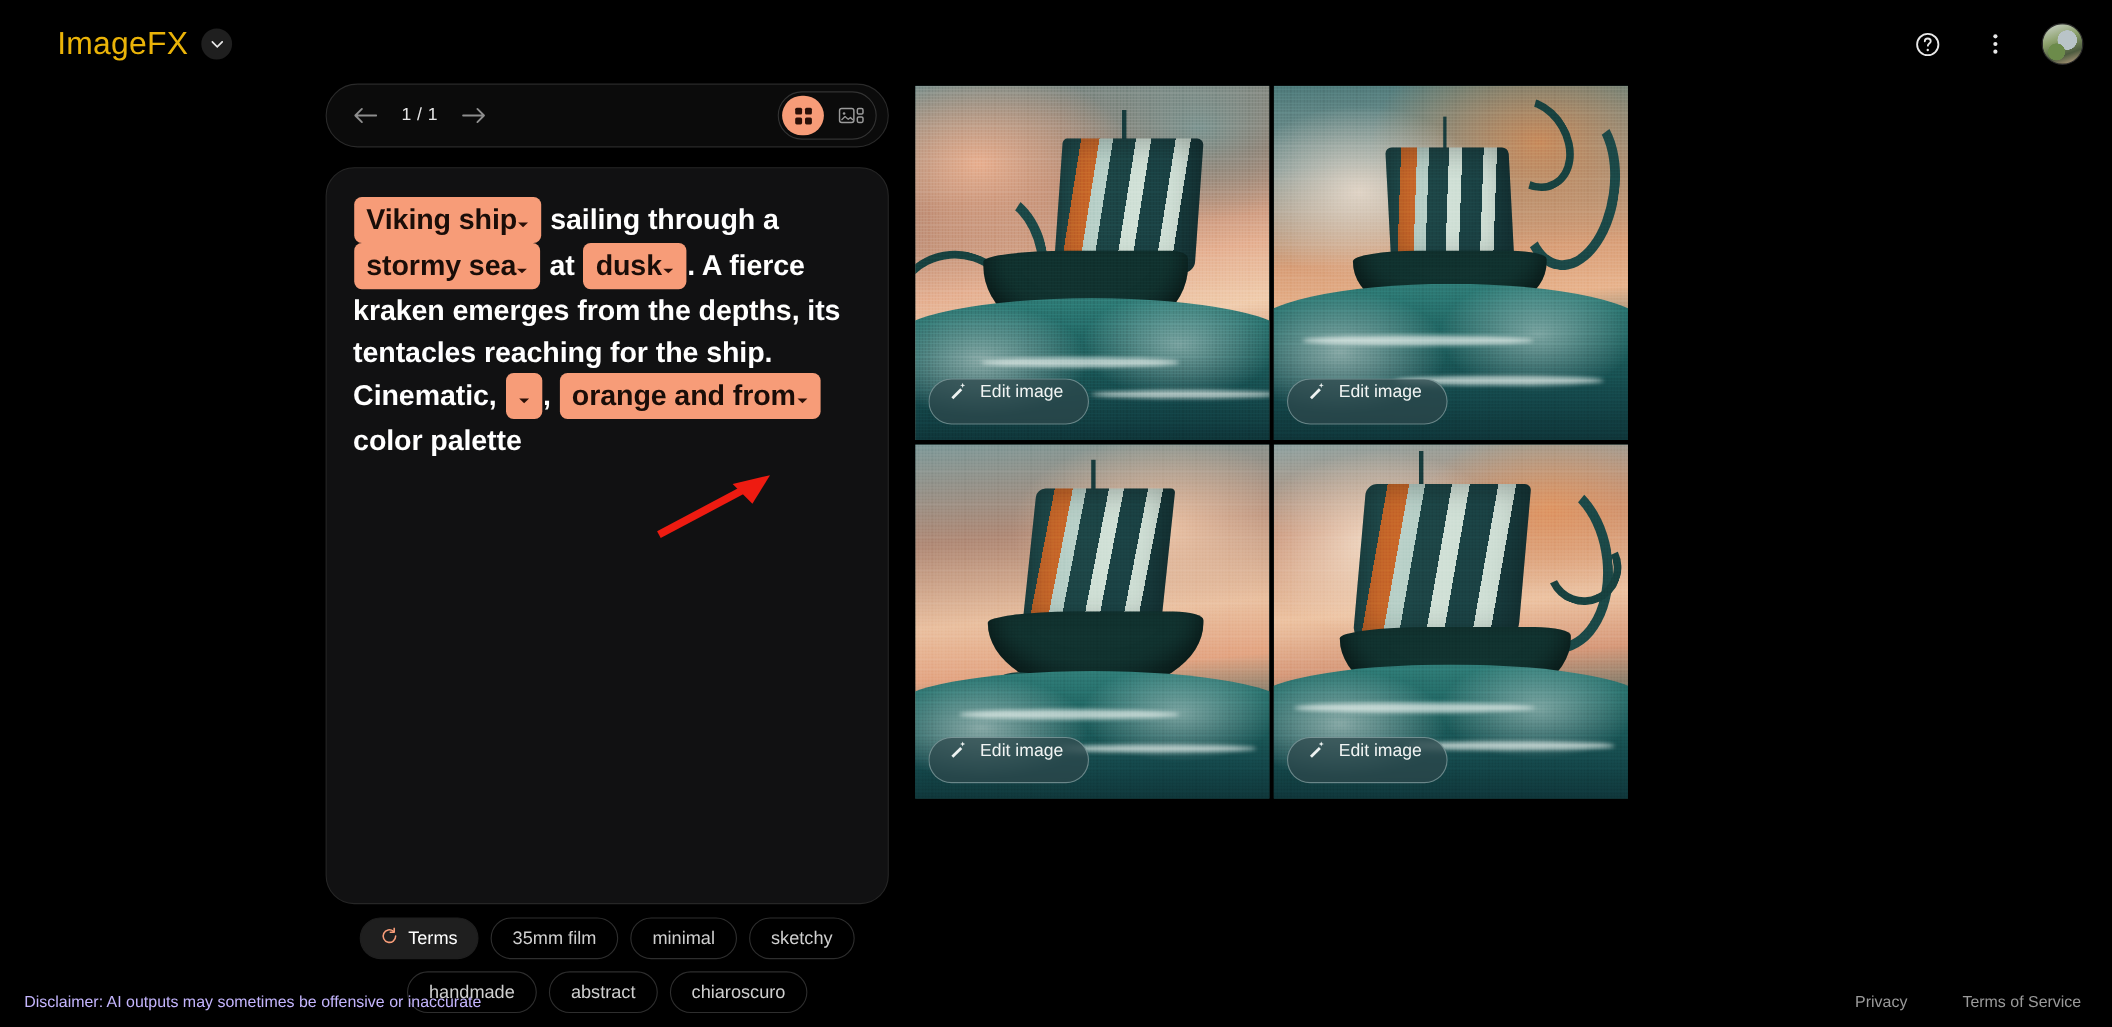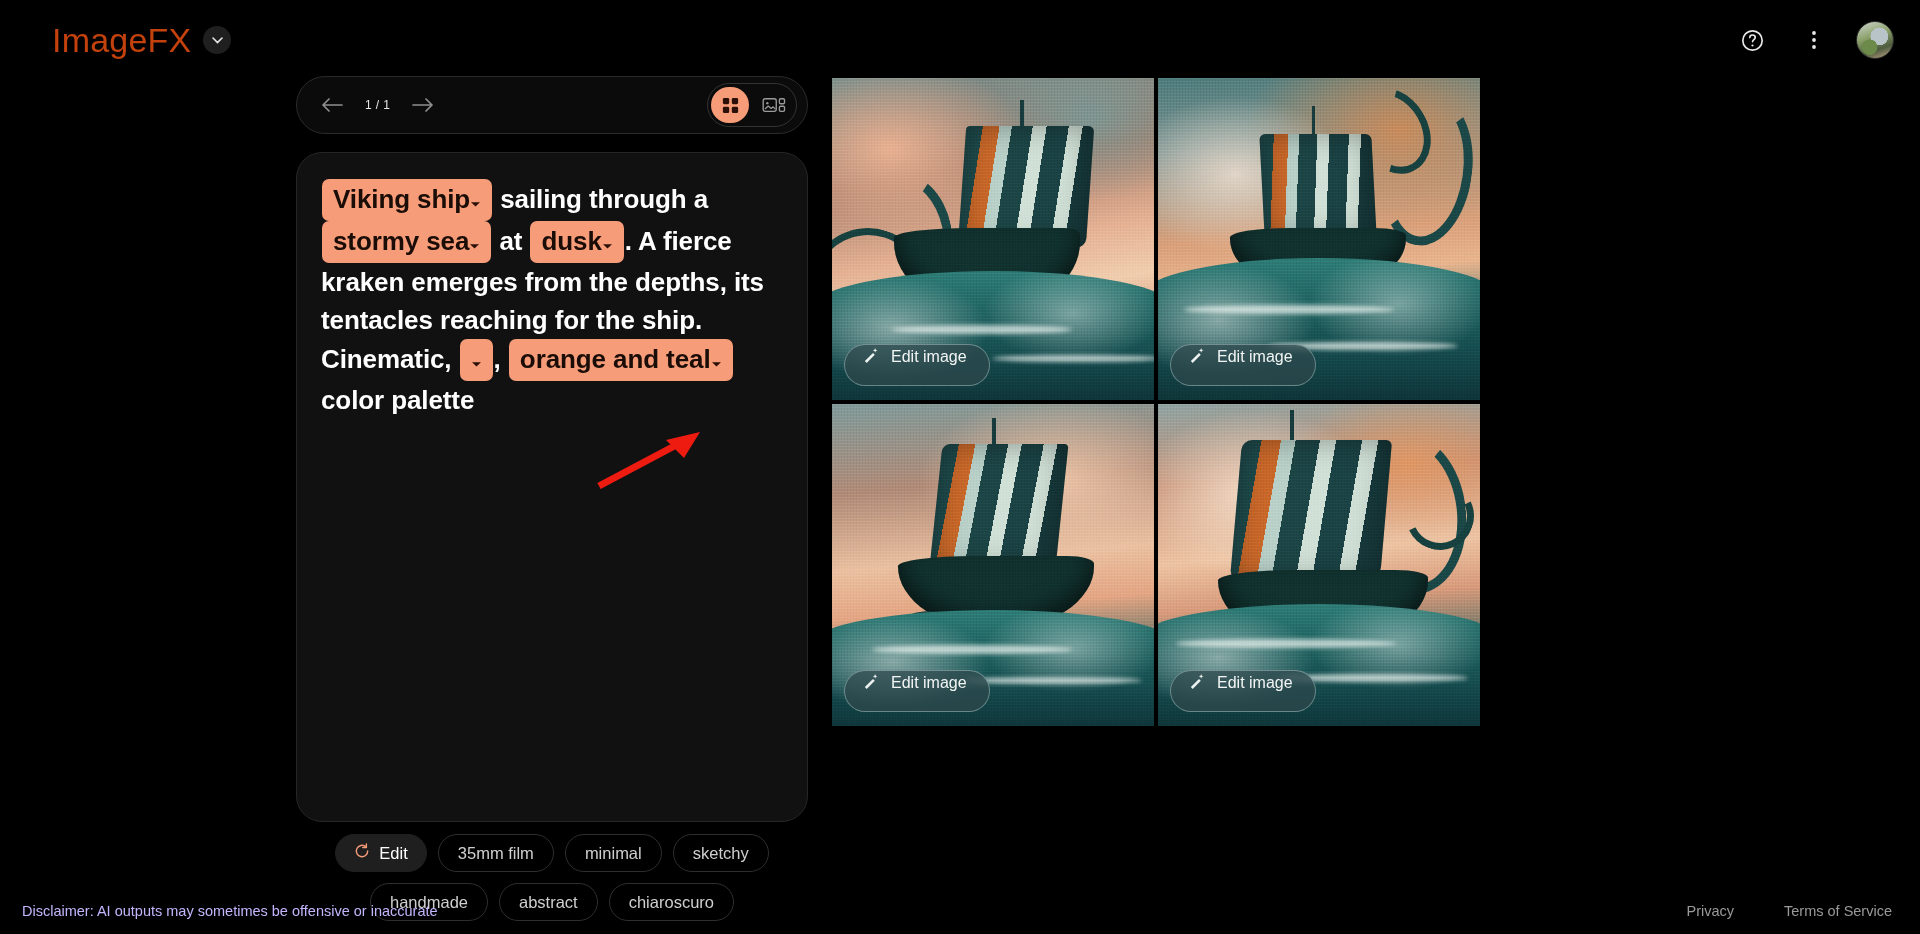--- a/index.html
+++ b/index.html
@@ -11,21 +11,21 @@
   }
   .app { position: relative; width: 1920px; height: 934px; background: #000; }
 
   
   .topbar {
     position: absolute; top: 0; left: 0; width: 1920px; height: 80px;
     display: flex; align-items: center; justify-content: space-between;
     padding: 0 26px 0 52px;
   }
   .brand { display: flex; align-items: center; gap: 12px; }
-  .brand-title { color: #c2410c; font-size: 34px; letter-spacing: .2px; }
+  .brand-title { color: #eab308; font-size: 29px; letter-spacing: .2px; }
   .brand-drop {
     width: 28px; height: 28px; border-radius: 50%;
     background: #1f1f1f; display: flex; align-items: center; justify-content: center;
   }
   .brand-drop svg { display: block; }
   .topbar-right { display: flex; align-items: center; gap: 22px; }
   .icon-btn {
     width: 40px; height: 40px; border-radius: 50%;
     display: flex; align-items: center; justify-content: center;
     background: transparent;
@@ -41,21 +41,21 @@
 
   
   .left { position: absolute; left: 296px; top: 76px; width: 512px; }
 
   .navbar {
     height: 58px; border: 1px solid #2a2a2a; border-radius: 30px;
     background: #0b0b0b; display: flex; align-items: center; gap: 16px;
     padding: 0 12px 0 18px; position: relative;
   }
   .nav-arrow { width: 34px; height: 34px; display: flex; align-items: center; justify-content: center; }
-  .page-count { color: #e6e6e6; font-size: 12px; letter-spacing: .4px; }
+  .page-count { color: #e6e6e6; font-size: 16px; letter-spacing: .4px; }
   .view-toggle {
     position: absolute; right: 10px; top: 50%; transform: translateY(-50%);
     display: flex; align-items: center; gap: 6px;
     border: 1px solid #333; border-radius: 22px; padding: 3px; height: 44px;
   }
   .vt-btn {
     width: 38px; height: 36px; border-radius: 18px;
     display: flex; align-items: center; justify-content: center;
   }
   .vt-btn.active { background: #f79c78; }
@@ -292,42 +292,42 @@
                 <path d="M1 1.3l4.5 4.2L10 1.3z" fill="#2a1008"></path>
               </svg>
           </span>
         </span><span>. A fierce kraken emerges from the depths, its tentacles reaching for the ship. Cinematic, </span><span class="chip-inline">
           <span class="caret">
             <svg width="11" height="7" viewBox="0 0 11 7">
                 <path d="M1 1.3l4.5 4.2L10 1.3z" fill="#2a1008"></path>
               </svg>
           </span>
         </span><span>, </span><span class="chip-inline">
-          <span>orange and teal</span>
+          <span>orange and from</span>
           <span class="caret">
             <svg width="11" height="7" viewBox="0 0 11 7">
                 <path d="M1 1.3l4.5 4.2L10 1.3z" fill="#2a1008"></path>
               </svg>
           </span>
         </span><span> color palette</span>
       </div>
 
       <div class="prompt-spacer"></div>
 
     </div>
 
     <div class="suggestions">
       <div class="sugg more">
         <span>
           <svg width="16" height="16" viewBox="0 0 18 18" fill="none">
             <path d="M15.4 9a6.4 6.4 0 11-2.3-4.9" stroke="#f79c78" stroke-width="1.6" stroke-linecap="round"></path>
             <path d="M13.9 1v4h-4" stroke="#f79c78" stroke-width="1.6" stroke-linecap="round" stroke-linejoin="round"></path>
           </svg>
         </span>
-        <span>Edit</span>
+        <span>Terms</span>
       </div>
       <div class="sugg">35mm film</div>
       <div class="sugg">minimal</div>
       <div class="sugg">sketchy</div>
       <div class="sugg">handmade</div>
       <div class="sugg">abstract</div>
       <div class="sugg">chiaroscuro</div>
     </div>
 
   </div>

